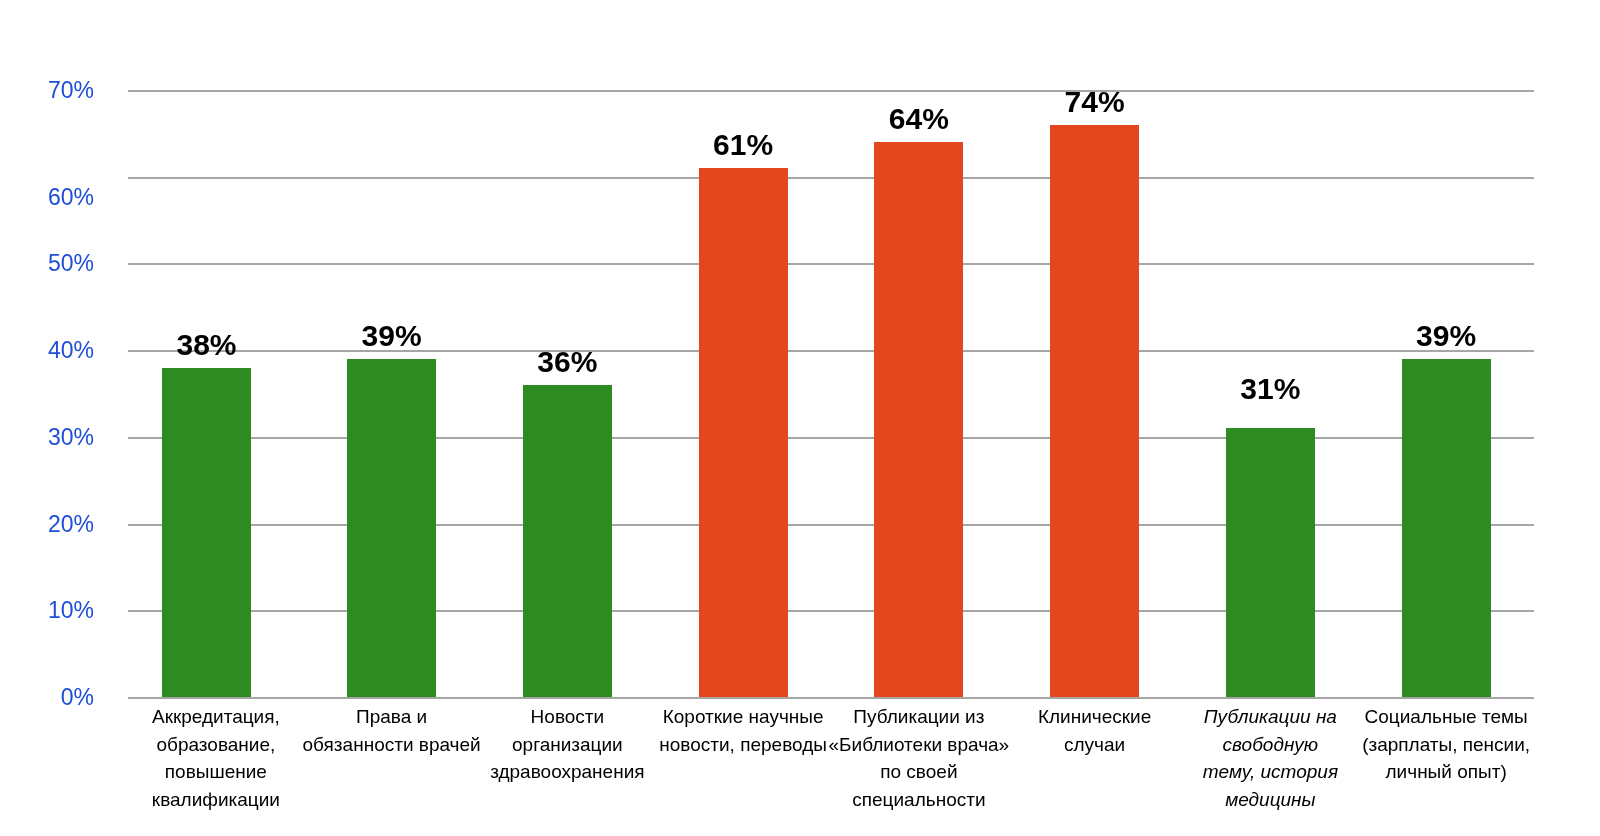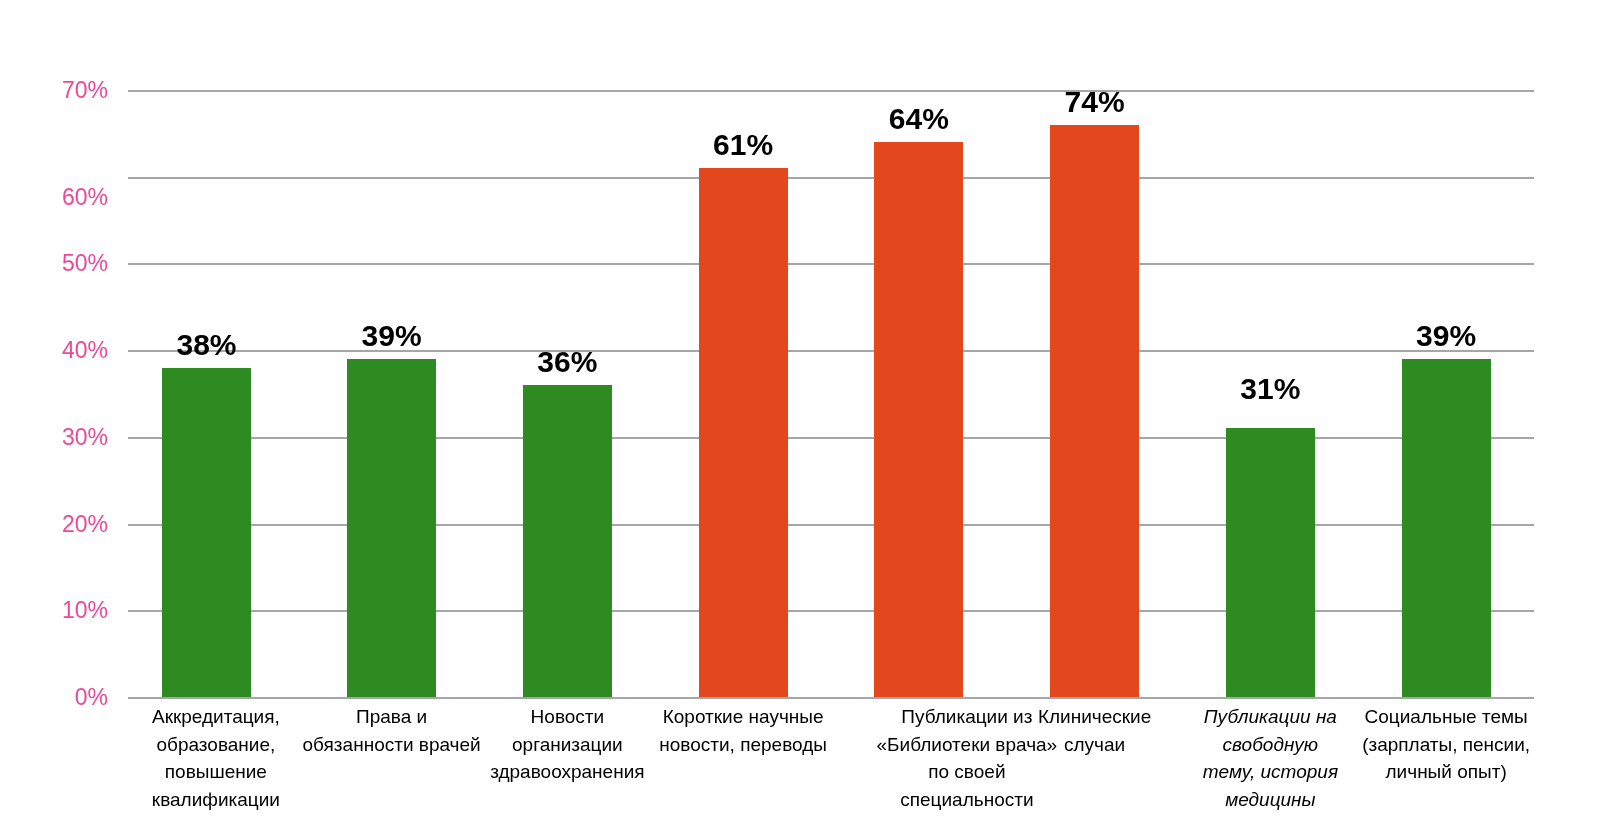--- a/index.html
+++ b/index.html
@@ -33,24 +33,24 @@
     width: 100%;
     height: 2px;
     background: #a6a6a6;
   }
   .gridline.baseline {
     background: #a6a6a6;
   }
 
   .ytick-label {
     position: absolute;
-    right: 0;
+    right: 14px;
     text-align: right;
     font-size: 23px;
-    color: #ec4899;
+    color: #1d4ed8;
     line-height: 1;
     transform: translateY(-50%);
     white-space: nowrap;
   }
   .ytick-col {
     position: absolute;
     left: 0;
     top: 90px;
     width: 108px;
     height: 607px;
@@ -170,21 +170,21 @@
       <div class="cat-label" style="left: -6px; width: 187.75px;">Аккредитация,
 образование,
 повышение квалификации</div>
       <div class="cat-label" style="left: 169.75px; width: 187.75px;">Права и
 обязанности врачей</div>
       <div class="cat-label" style="left: 345.5px; width: 187.75px;">Новости
 организации
 здравоохранения</div>
       <div class="cat-label" style="left: 521.25px; width: 187.75px;">Короткие научные
 новости, переводы</div>
-      <div class="cat-label" style="left: 697px; width: 187.75px; margin-left: 48px;">Публикации из
+      <div class="cat-label" style="left: 697px; width: 187.75px;">Публикации из
 «Библиотеки врача»
 по своей специальности</div>
       <div class="cat-label" style="left: 872.75px; width: 187.75px;">Клинические
 случаи</div>
       <div class="cat-label" style="left: 1048.5px; width: 187.75px; font-style: italic;">Публикации на свободную
 тему, история медицины</div>
       <div class="cat-label" style="left: 1224.25px; width: 187.75px;">Социальные темы
 (зарплаты, пенсии,
 личный опыт)</div>
     </div>

